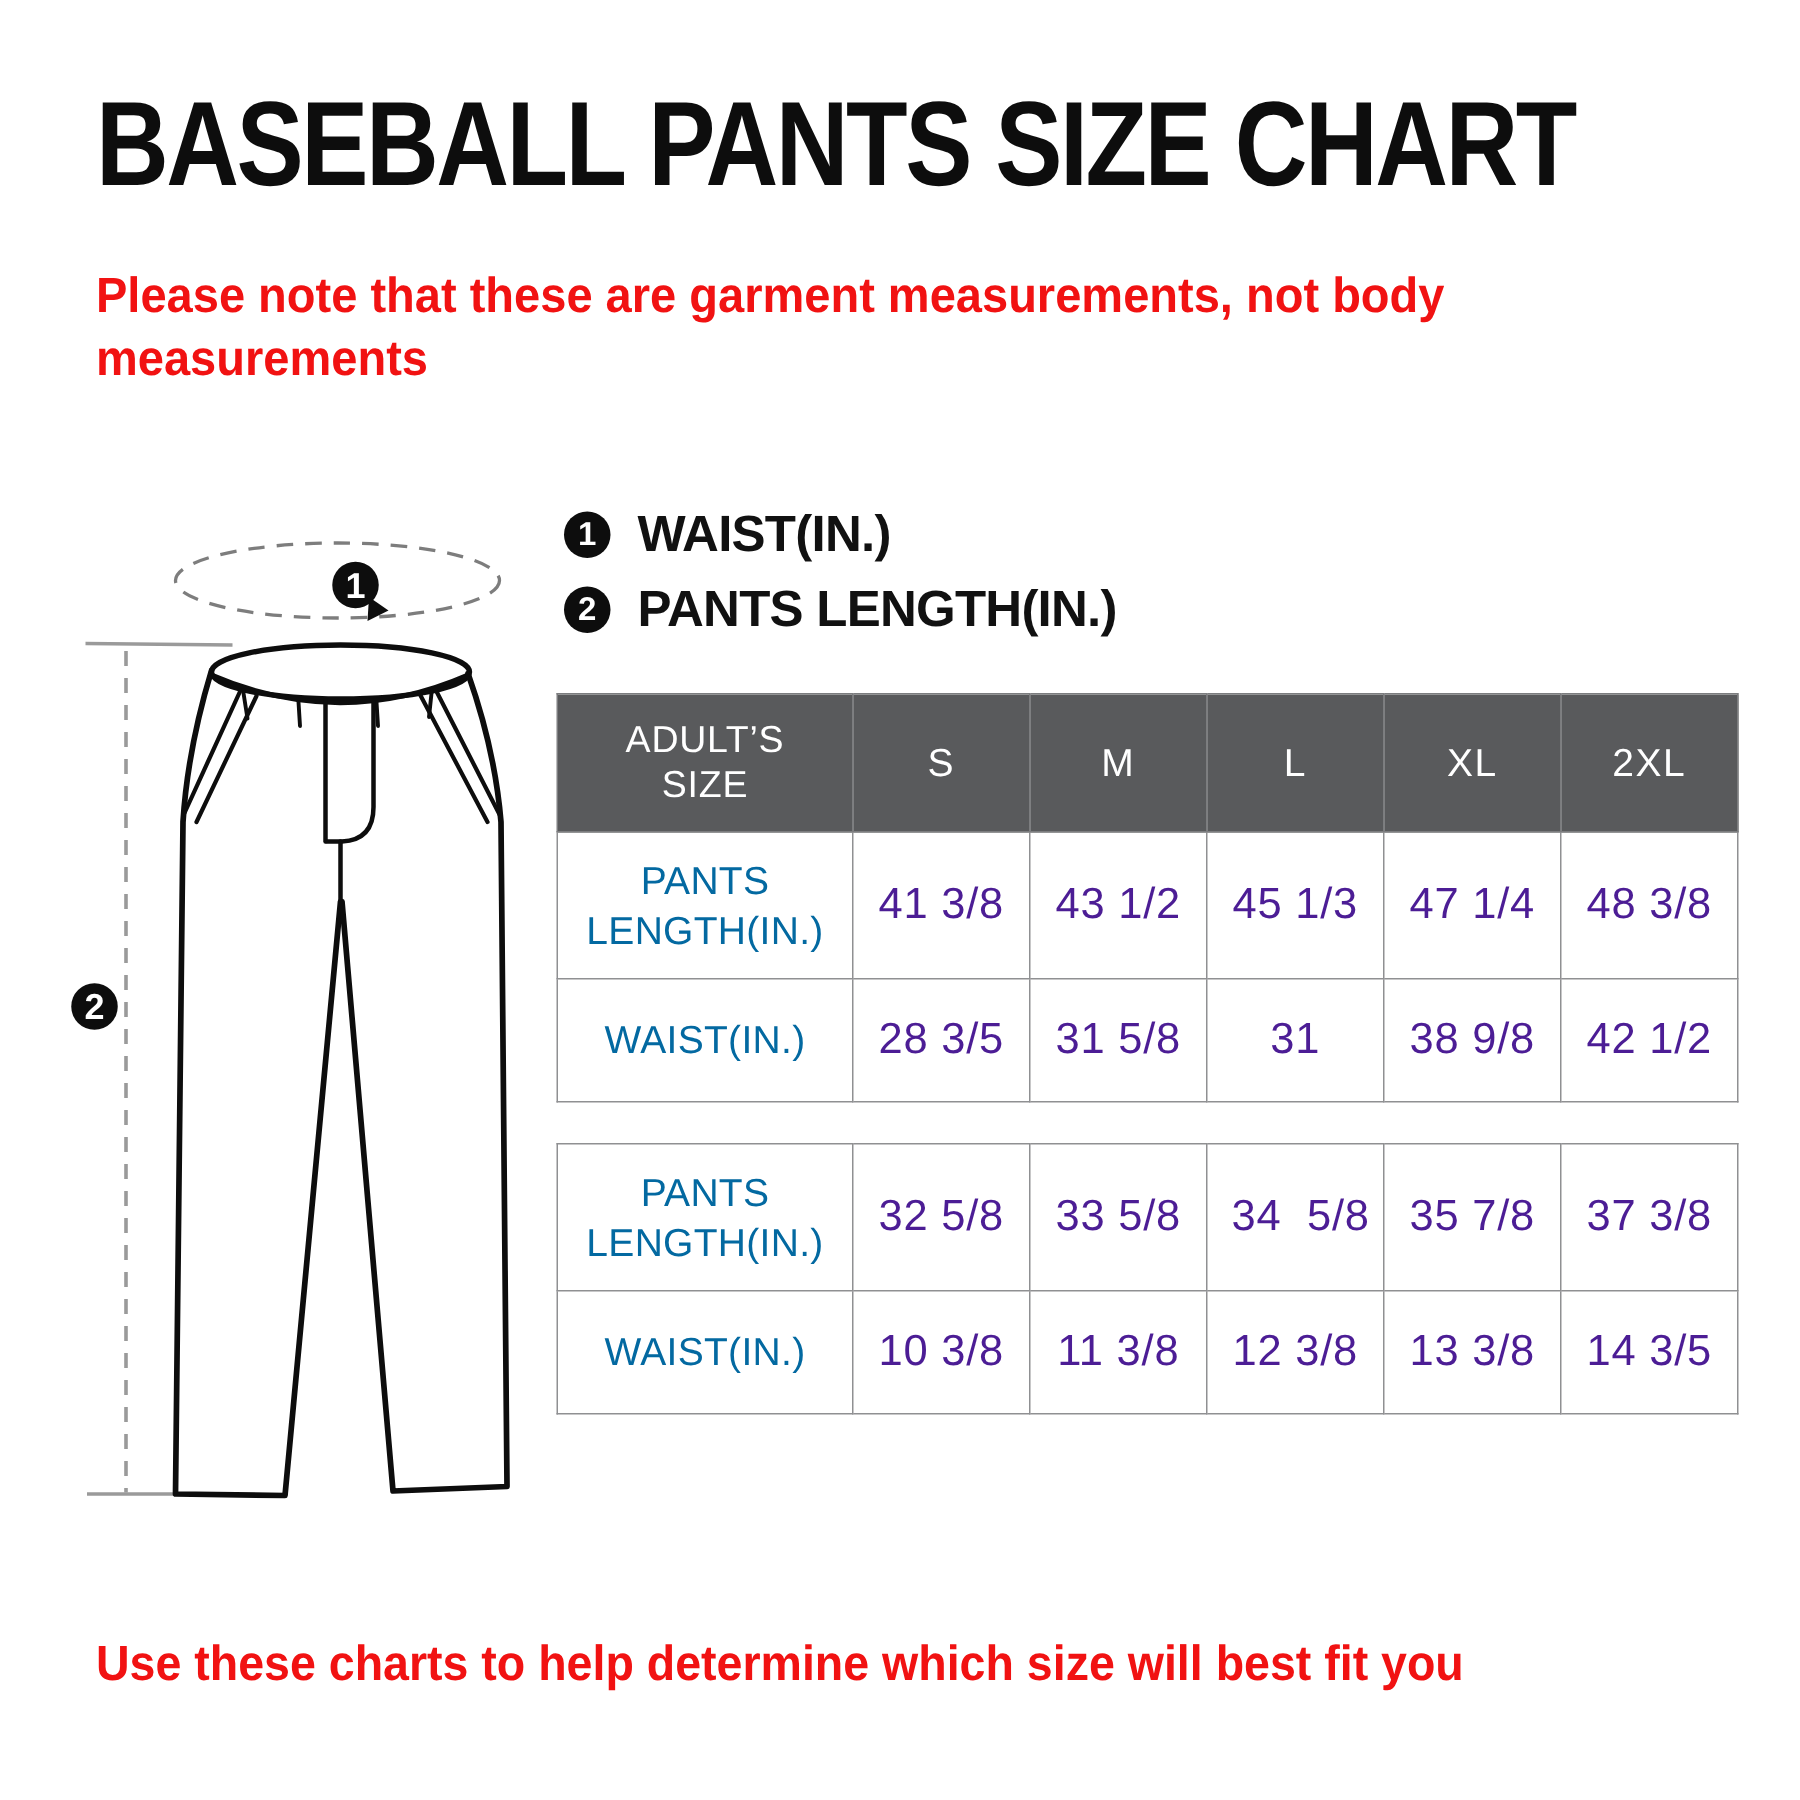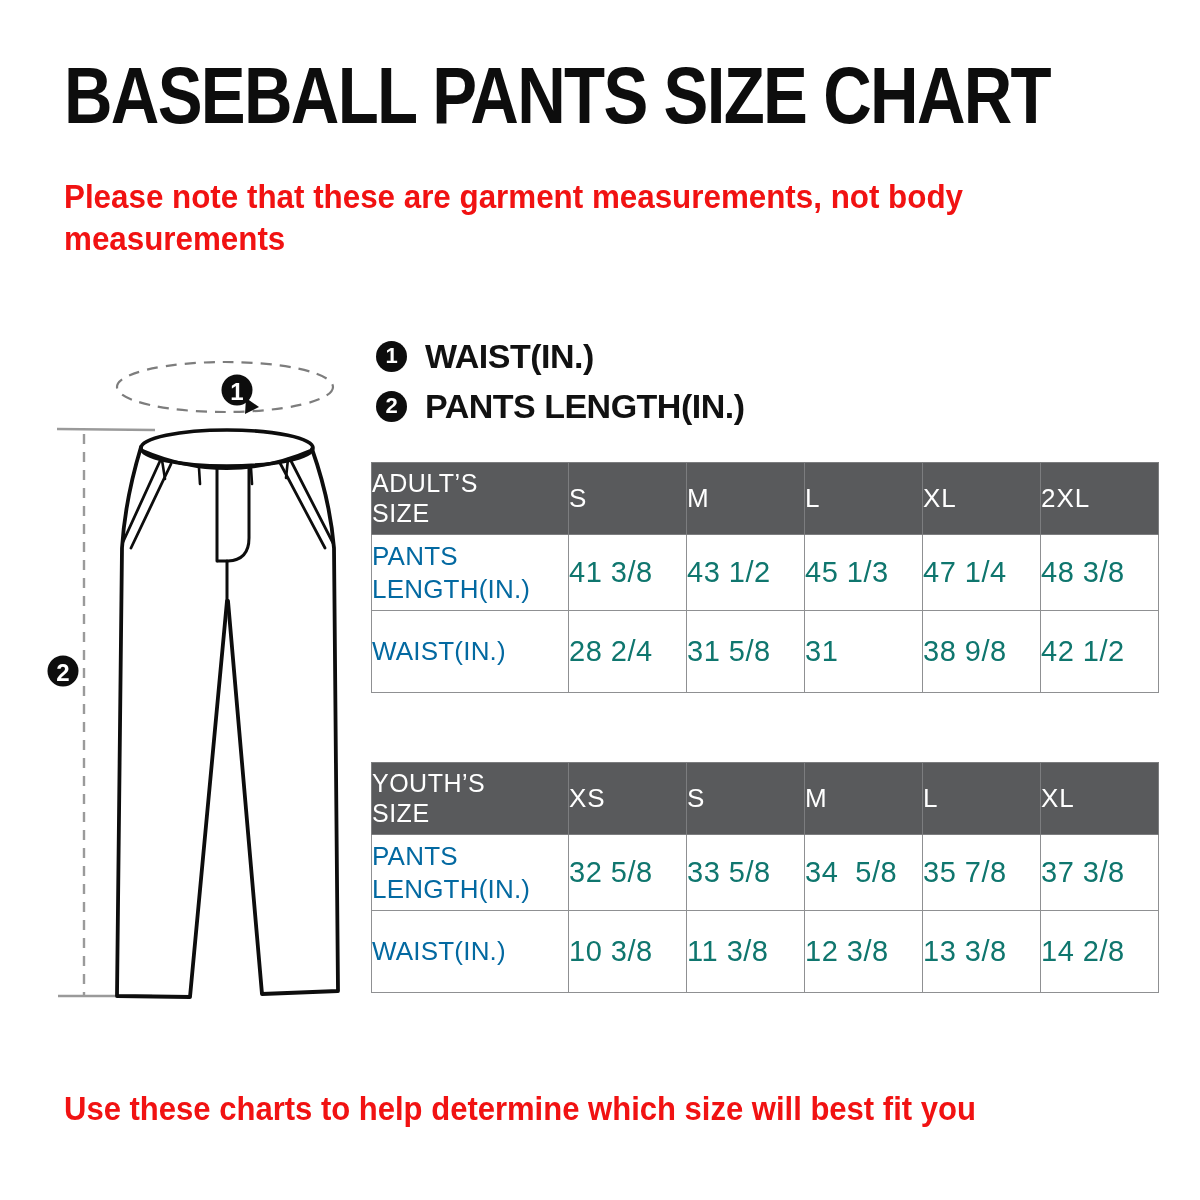--- a/index.html
+++ b/index.html
@@ -32,34 +32,34 @@
   .legend-label{margin-left:18px;font-size:34px;font-weight:700;letter-spacing:-0.5px;white-space:pre;}
   
   table.size-table{
     position:absolute;left:371px;width:788px;border-collapse:collapse;table-layout:fixed;
     background:#fff;
   }
   #adult-table{top:462px;}
   #youth-table{top:762px;}
   table.size-table col.c0{width:197px;}
   table.size-table th,table.size-table td{
-    border:1px solid #8f9092;text-align:left;vertical-align:middle;
-    padding:0;white-space:pre;
+    border:1px solid #8f9092;text-align:center;vertical-align:middle;
+    padding:16px;white-space:pre;
   }
   table.size-table tr.head{height:72px;}
   table.size-table tr.r1{height:76px;}
   table.size-table tr.r2{height:82px;}
   table.size-table th{
     background:#595a5c;color:#ffffff;font-weight:400;
     border-color:#7c7d7f;
   }
   th.corner{font-size:25px;line-height:1.18;letter-spacing:0.5px;}
   th.size{font-size:26px;letter-spacing:1px;}
   td.rowlabel{font-size:26px;line-height:1.25;letter-spacing:0.2px;color:#0369a1;}
-  td.val{font-size:29px;color:#0f766e;letter-spacing:0.5px;}
+  td.val{font-size:29px;color:#4c1d95;letter-spacing:0.5px;}
   
   #pants-svg{left:30px;top:330px;}
 </style>
 </head>
 <body>
 
 <div id="page">
 
   <div id="title" class="abs">BASEBALL PANTS SIZE CHART</div>
 
@@ -150,63 +150,54 @@
       <td class="rowlabel">PANTS
 LENGTH(IN.)</td>
       <td class="val">41 3/8</td>
       <td class="val">43 1/2</td>
       <td class="val">45 1/3</td>
       <td class="val">47 1/4</td>
       <td class="val">48 3/8</td>
     </tr>
     <tr class="r2">
       <td class="rowlabel">WAIST(IN.)</td>
-      <td class="val">28 2/4</td>
+      <td class="val">28 3/5</td>
       <td class="val">31 5/8</td>
       <td class="val">31</td>
       <td class="val">38 9/8</td>
       <td class="val">42 1/2</td>
     </tr>
   </tbody>
     </table>
 
   <table id="youth-table" class="size-table">
     <colgroup>
         <col class="c0">
         <col>
         <col>
         <col>
         <col>
         <col>
       </colgroup>
     <tbody>
-        <tr class="head">
-      <th class="corner">YOUTH’S
-SIZE</th>
-      <th class="size">XS</th>
-      <th class="size">S</th>
-      <th class="size">M</th>
-      <th class="size">L</th>
-      <th class="size">XL</th>
-    </tr>
     <tr class="r1">
       <td class="rowlabel">PANTS
 LENGTH(IN.)</td>
       <td class="val">32 5/8</td>
       <td class="val">33 5/8</td>
       <td class="val">34  5/8</td>
       <td class="val">35 7/8</td>
       <td class="val">37 3/8</td>
     </tr>
     <tr class="r2">
       <td class="rowlabel">WAIST(IN.)</td>
       <td class="val">10 3/8</td>
       <td class="val">11 3/8</td>
       <td class="val">12 3/8</td>
       <td class="val">13 3/8</td>
-      <td class="val">14 2/8</td>
+      <td class="val">14 3/5</td>
     </tr>
   </tbody>
     </table>
 
   <div id="note-bottom" class="abs red-note">Use these charts to help determine which size will best fit you</div>
 
 </div>
 
 </body></html>

